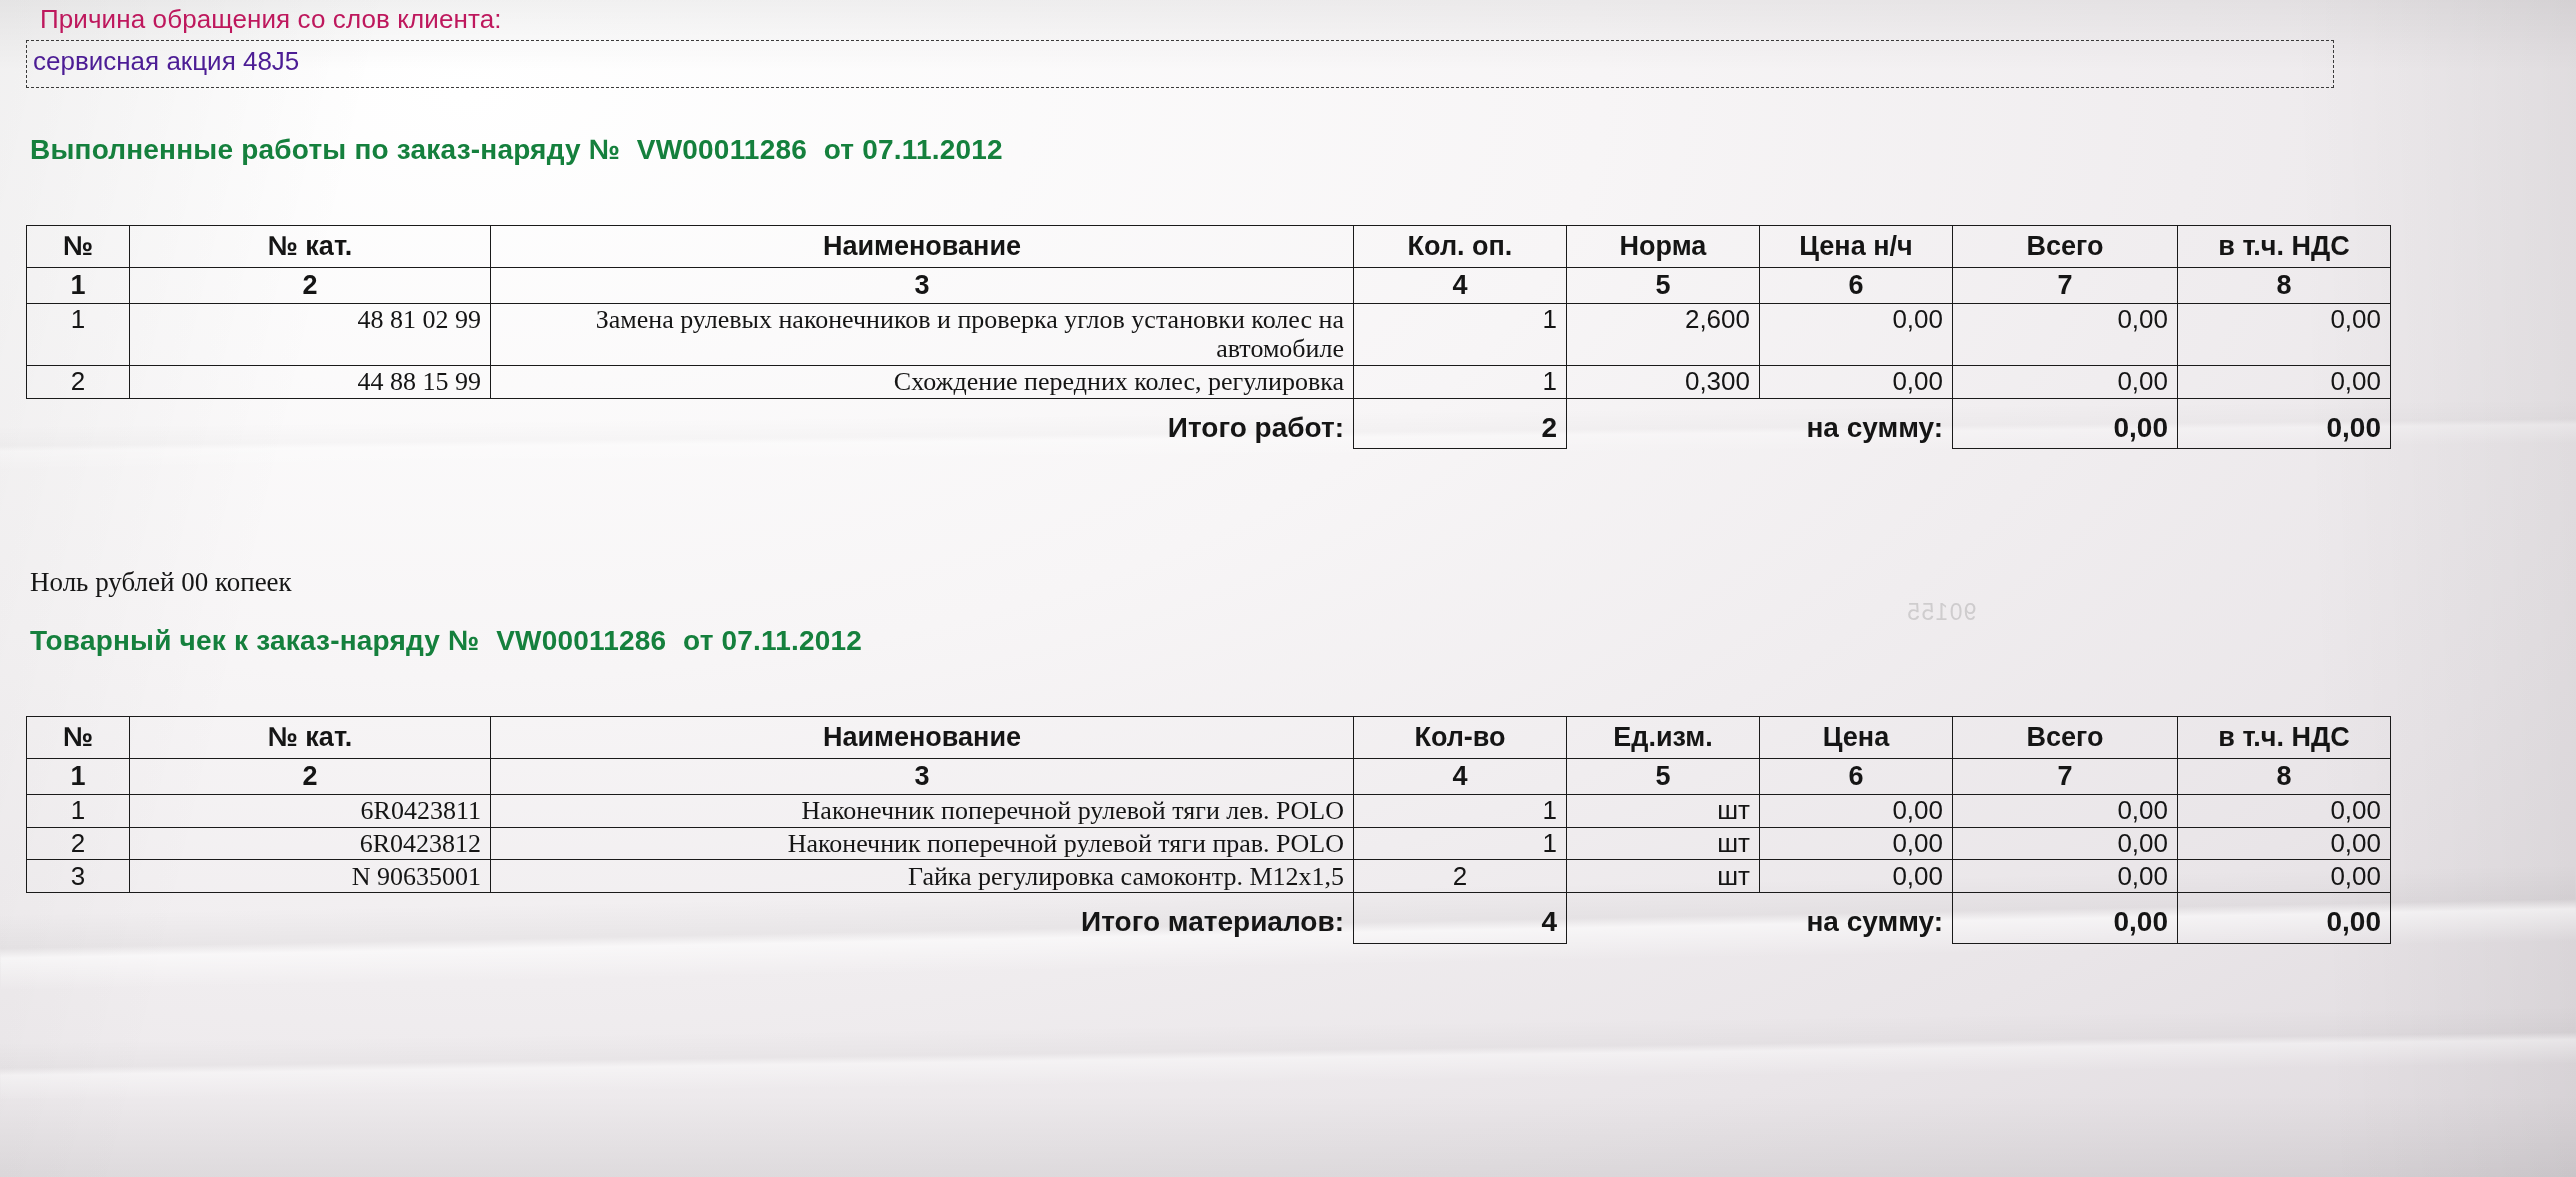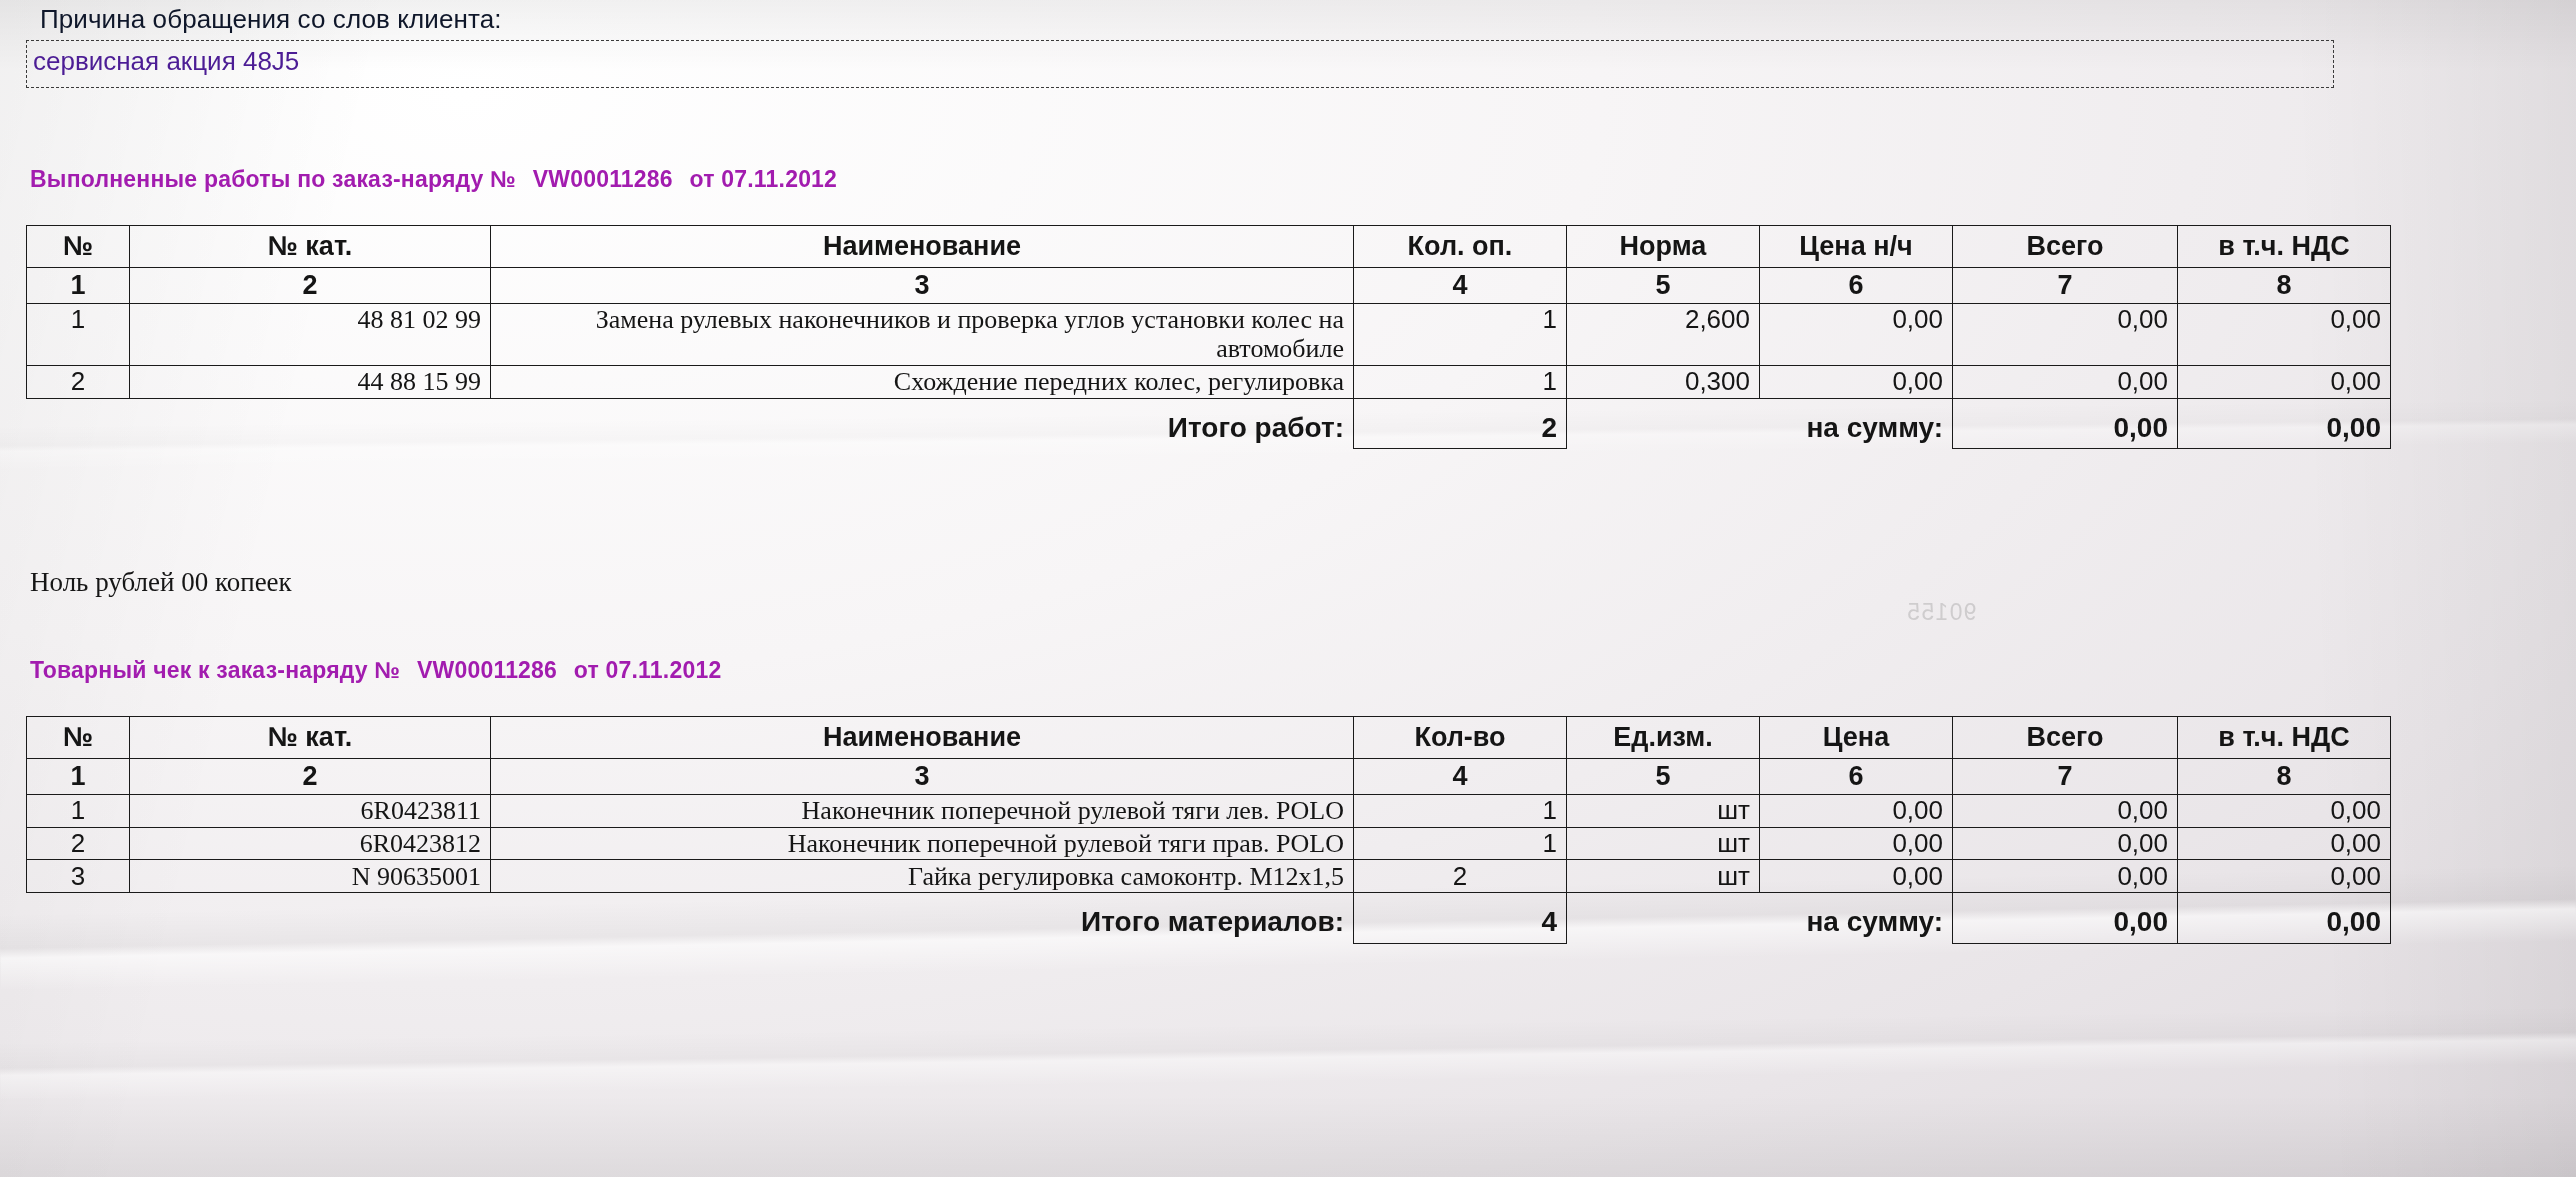--- a/index.html
+++ b/index.html
@@ -53,21 +53,21 @@
     padding: 0;
   }
 
   
   .reason-label {
     position: absolute;
     left: 40px;
     top: 3.9px;
     font-size: 26px;
     letter-spacing: 0.1px;
-    color: #0f172a;
+    color: #be185d;
   }
   .reason-box {
     position: absolute;
     left: 26px;
     top: 40px;
     width: 2306px;
     height: 46px;
     border: 1.9px dashed #3a3a3a;
   }
   .reason-value {
@@ -75,25 +75,24 @@
     left: 33px;
     top: 46px;
     font-size: 26px;
     color: #4c1d95;
   }
 
   
   .section-title {
     position: absolute;
     font-weight: bold;
-    font-size: 23px;
+    font-size: 28px;
     letter-spacing: 0.2px;
-    color: #a21caf;
+    color: #15803d;
     white-space: nowrap;
-    margin-top: 32px;
   }
   .section-title .num {
     padding-left: 16.7px;
   }
   #works-title { left: 30px; top: 134px; }
   #goods-title { left: 30px; top: 625px; text-align: right; }
 
   .amount-words {
     position: absolute;
     left: 30px;

